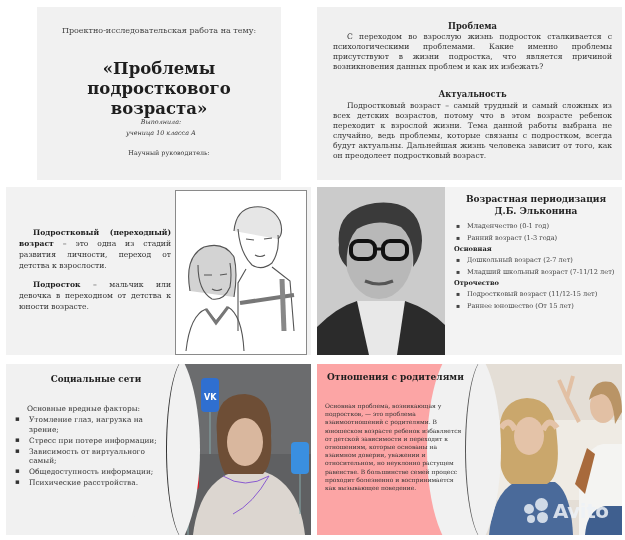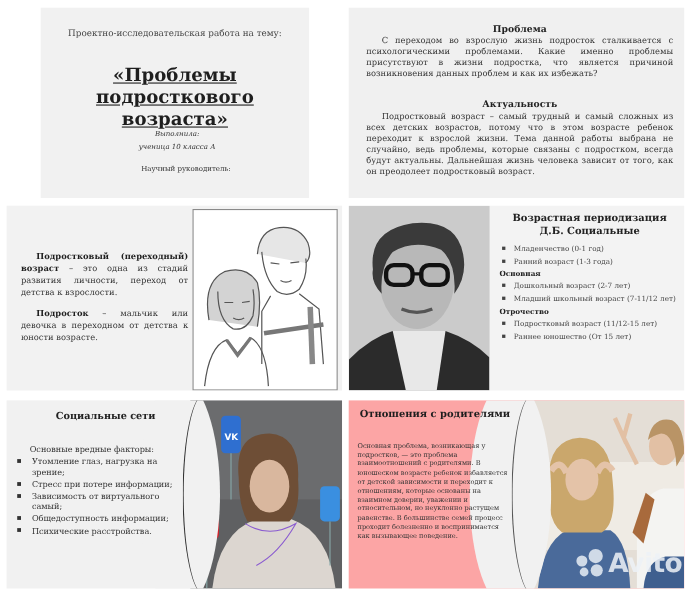--- a/index.html
+++ b/index.html
@@ -3,21 +3,21 @@
 <meta charset="utf-8">
 <style>
   * { box-sizing: border-box; margin: 0; padding: 0; }
   html, body { width: 625px; height: 540px; background: #ffffff; overflow: hidden; }
   body { position: relative; font-family: "DejaVu Serif", "Liberation Serif", serif; color: #2a2a2a; }
   .slide { position: absolute; background: #f3f3f3; overflow: hidden; }
 
   
   #s1 { left: 37px; top: 7px; width: 244px; height: 173px; background: #f1f1f1; text-align: center; }
   #s1 .topic { position: absolute; top: 19px; left: 0; right: 0; font-size: 8px; color: #444; }
-  #s1 .title { position: absolute; top: 52px; left: 0; right: 0; font-size: 16.5px; font-weight: bold; line-height: 20px; color: #1e1e1e; text-decoration: underline; }
+  #s1 .title { position: absolute; top: 52px; left: 0; right: 0; font-size: 16.5px; font-weight: bold; line-height: 20px; color: #1e1e1e; }
   #s1 .by { position: absolute; top: 110px; left: 4px; right: 0; font-size: 6.4px; color: #333; line-height: 11px; font-style: italic; }
   #s1 .sup { position: absolute; top: 142px; left: 0; right: 0; font-size: 6.4px; color: #333; padding-left: 20px; }
 
   
   #s2 { left: 317px; top: 7px; width: 305px; height: 173px; background: #f0f0f0; }
   #s2 .h { text-align: center; font-weight: bold; font-size: 8.4px; color: #222; }
   #s2 .p { font-size: 7.6px; line-height: 10px; text-align: justify; color: #333; text-indent: 14px; }
   #s2 .blk1 { position: absolute; left: 16px; right: 10px; top: 14px; }
   #s2 .blk2 { position: absolute; left: 16px; right: 10px; top: 82px; }
   #s2 .blk2 .h { margin-bottom: 2px; }
@@ -55,21 +55,21 @@
   #s6 { left: 317px; top: 364px; width: 305px; height: 171px; background: #fca5a5; }
   #s6 .h { position: absolute; left: 10px; top: 8px; font-weight: bold; font-size: 9px; color: #1e1e1e; }
   #s6 .p { position: absolute; left: 8px; top: 38px; width: 140px; font-size: 6px; line-height: 8.2px; color: #333; }
   #s6 .photo { position: absolute; left: 158px; top: 0; right: 0; bottom: 0; background: #e6e2dc; }
   #s6 .whitearc { position: absolute; left: 110px; top: -20px; width: 74px; height: 211px; border-radius: 50%; background: #f1f1f1; }
   #s6 .arc { position: absolute; left: 148px; top: -6px; width: 40px; height: 183px; border-radius: 50%; border-left: 1.5px solid #555; }
 
   .wm { position: absolute; left: 524px; top: 498px; display: flex; align-items: center; gap: 3px; opacity: 0.85; }
   .wm .dots { position: relative; width: 26px; height: 26px; }
   .wm .dots span { position: absolute; border-radius: 50%; background: #e8eef5; }
-  .wm .brand { font-family: "DejaVu Sans", sans-serif; font-size: 24px; font-weight: bold; color: #eef2f7; letter-spacing: -0.5px; }
+  .wm .brand { font-family: "DejaVu Sans", sans-serif; font-size: 20px; font-weight: bold; color: #eef2f7; letter-spacing: -0.5px; }
 </style>
 </head>
 <body>
 
 <div class="slide" id="s1">
   <div class="topic">Проектно-исследовательская работа на тему:</div>
   <div class="title">
     <div>«Проблемы</div>
     <div>подросткового возраста»</div>
   </div>
@@ -127,21 +127,21 @@
       <path d="M40 114 L52 168 L80 168 L88 114 Z" fill="#e8e8e8"></path>
       <ellipse cx="62" cy="68" rx="34" ry="44" fill="#b8b8b8"></ellipse>
       <path d="M22 58 Q18 22 58 16 Q98 12 104 44 Q108 64 96 80 Q98 52 84 40 Q60 30 40 42 Q28 56 30 80 Q20 70 22 58 Z" fill="#3a3a3a"></path>
       <rect x="34" y="54" width="24" height="18" rx="7" fill="none" stroke="#111" stroke-width="4"></rect>
       <rect x="66" y="54" width="24" height="18" rx="7" fill="none" stroke="#111" stroke-width="4"></rect>
       <path d="M58 62 L66 62" stroke="#111" stroke-width="3"></path>
       <path d="M48 94 Q62 100 76 94" stroke="#555" stroke-width="3" fill="none"></path>
     </svg>
   </div>
   <div class="content">
-    <div class="h">Возрастная периодизация Д.Б. Социальные</div>
+    <div class="h">Возрастная периодизация Д.Б. Эльконина</div>
     <ul>
       <li>Младенчество (0-1 год)</li>
       <li>Ранний возраст (1-3 года)</li>
     </ul>
     <div class="grp">Основная</div>
     <ul>
       <li>Дошкольный возраст (2-7 лет)</li>
       <li>Младший школьный возраст (7-11/12 лет)</li>
     </ul>
     <div class="grp">Отрочество</div>

